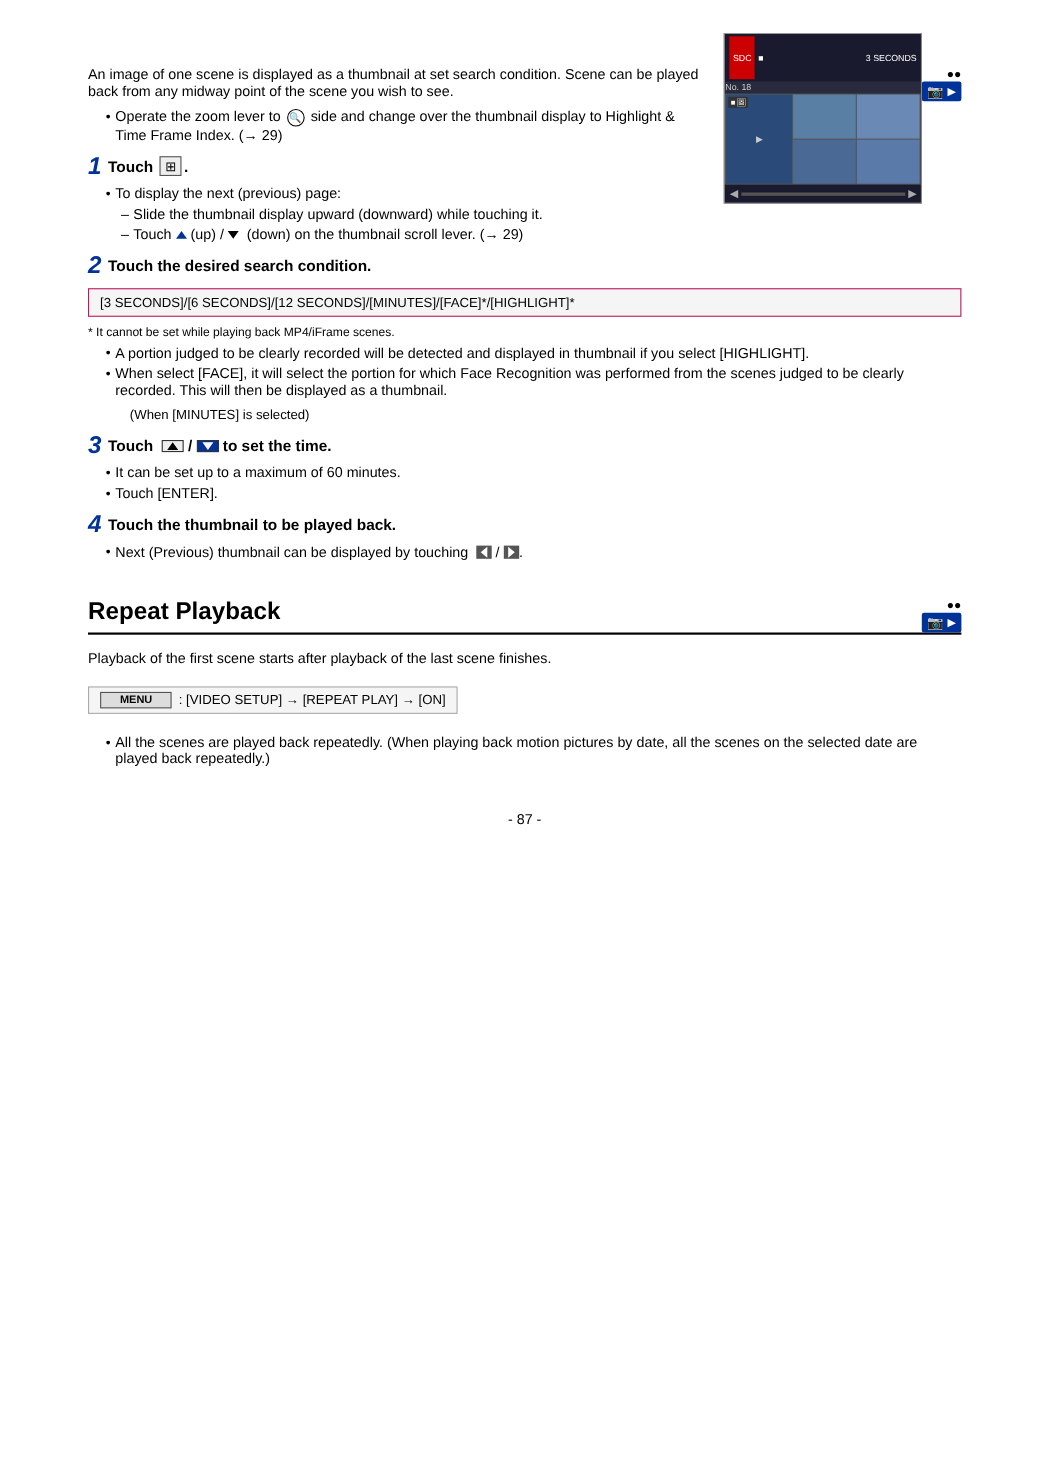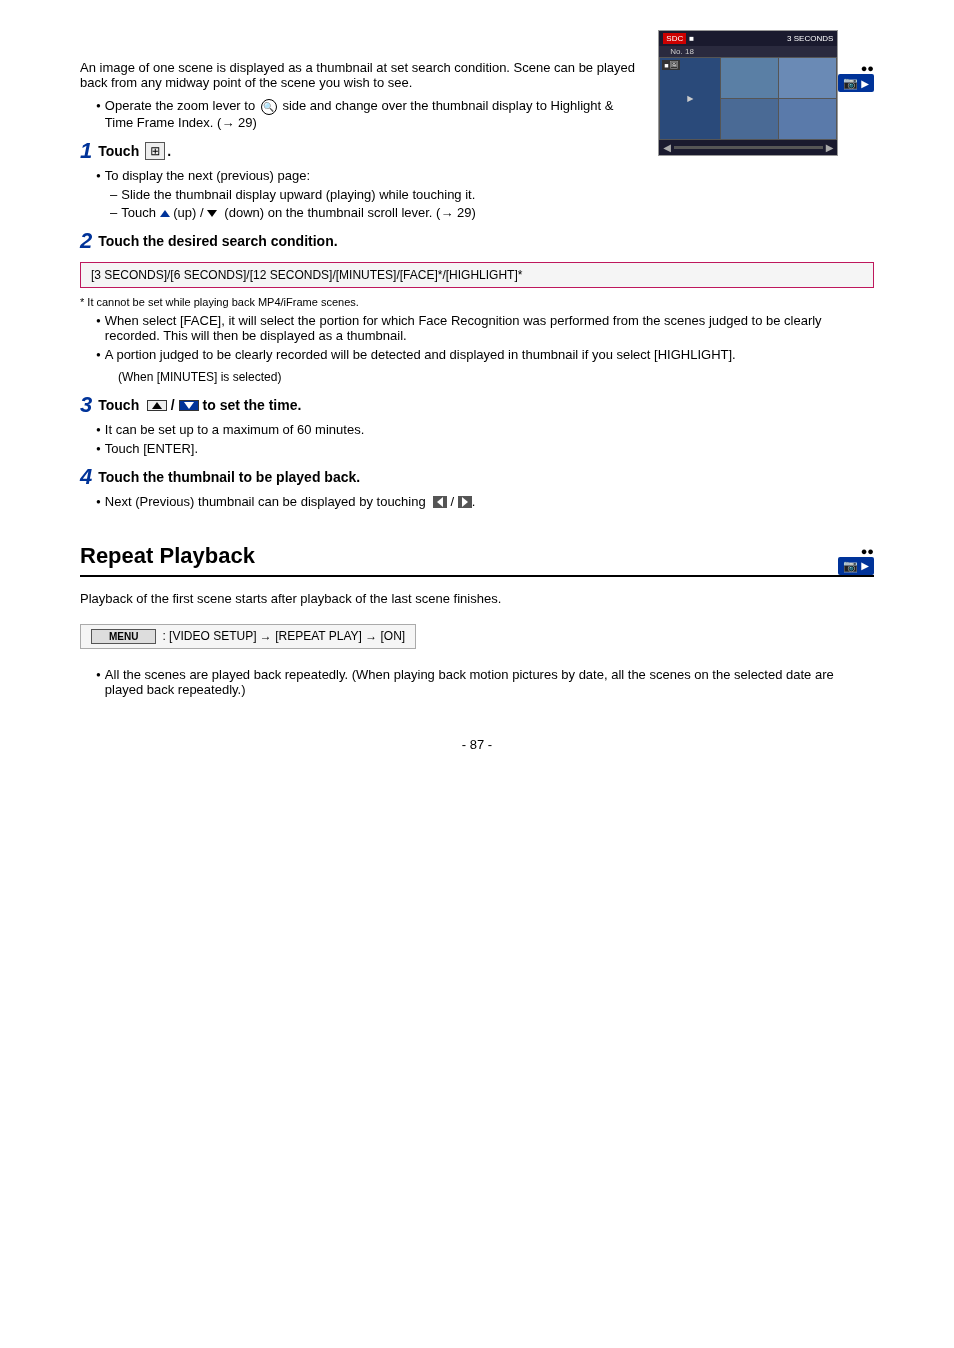--- a/index.html
+++ b/index.html
@@ -105,21 +105,21 @@
       display: flex;
       align-items: center;
       background: #1a1a2e;
       padding: 2px 4px;
       gap: 3px;
     }
     .thumb-top-bar-red {
       background: #cc0000;
       color: #fff;
       font-size: 8px;
-      padding: 1px 3px;
+      padding: 15px 3px;
     }
     .thumb-top-bar-text {
       color: #fff;
       font-size: 8px;
     }
     .thumb-top-bar-right {
       margin-left: auto;
       color: #fff;
       font-size: 8px;
     }
@@ -231,21 +231,21 @@
     </div>
   </div>
 
 
   <div class="thumbnail-area">
     <div class="thumb-top-bar">
       <span class="thumb-top-bar-red">SDC</span>
       <span class="thumb-top-bar-text">■</span>
       <span class="thumb-top-bar-right">3 SECONDS</span>
     </div>
-    <div class="thumb-top-bar" style="background:#2a2a3e; padding:1px 11px;">
+    <div class="thumb-top-bar" style="background:#2a2a3e; padding:1px 0;">
       <span style="color:#ccc; font-size:8px;">No. 18</span>
     </div>
     <div class="thumb-grid">
       <div class="thumb-cell main">
         <span style="color:#ccc; font-size:8px;">▶</span>
         <div style="position:absolute; top:2px; left:2px;">
           <div style="background:#333; color:#fff; font-size:7px; padding:1px 2px; display:flex; gap:1px; align-items:center;">
             <span>■</span>
             <span>🖼</span>
           </div>
@@ -279,40 +279,40 @@
     <span style="display:inline-flex; align-items:center; border:1px solid #555; background:#eee; padding:1px 4px; margin-left:6px; font-size:11px; gap:2px;">
       <span style="font-size:12px;">⊞</span>
     </span>
     <span style="margin-left:2px; font-size:14px; font-weight:bold;">.</span>
   </div>
 
   <div class="bullet-item">
     <div>To display the next (previous) page:</div>
   </div>
   <div class="sub-bullet">
-    <div>Slide the thumbnail display upward (playing) while touching it.</div>
+    <div>Slide the thumbnail display upward (downward) while touching it.</div>
   </div>
   <div class="sub-bullet">
     <div>Touch <span class="arrow-up"></span> (up) / <span class="arrow-down"></span>&nbsp; (down) on the thumbnail scroll lever. (→ 29)</div>
   </div>
 
   <div class="step-row">
     <span class="step-label">2</span>
     <span class="step-text">Touch the desired search condition.</span>
   </div>
 
   <div class="search-box">[3 SECONDS]/[6 SECONDS]/[12 SECONDS]/[MINUTES]/[FACE]*/[HIGHLIGHT]*</div>
 
   <div class="footnote-asterisk" style="margin-bottom:5px;">* It cannot be set while playing back MP4/iFrame scenes.</div>
 
   <div class="bullet-item">
+    <div>A portion judged to be clearly recorded will be detected and displayed in thumbnail if you select [HIGHLIGHT].</div>
+  </div>
+  <div class="bullet-item">
     <div>When select [FACE], it will select the portion for which Face Recognition was performed from the scenes judged to be clearly recorded. This will then be displayed as a thumbnail.</div>
-  </div>
-  <div class="bullet-item">
-    <div>A portion judged to be clearly recorded will be detected and displayed in thumbnail if you select [HIGHLIGHT].</div>
   </div>
 
   <div style="margin:8px 0 2px 0;">
     <div style="font-size:12px; margin-left:38px; margin-bottom:2px;">(When [MINUTES] is selected)</div>
     <div class="step-row">
       <span class="step-label">3</span>
       <span class="step-text">Touch &nbsp;<span style="display:inline-flex; align-items:center; border:1px solid #333; background:#eee; padding:1px 4px; vertical-align:middle; gap:2px;">
             <span class="arrow-up" style="border-bottom-color:#000;"></span>
           </span>&nbsp;/&nbsp;<span style="display:inline-flex; align-items:center; border:1px solid #333; background:#003399; padding:1px 4px; vertical-align:middle;">
             <span style="display:inline-block; width:0; height:0; border-left:5px solid transparent; border-right:5px solid transparent; border-top:7px solid #fff;"></span>

